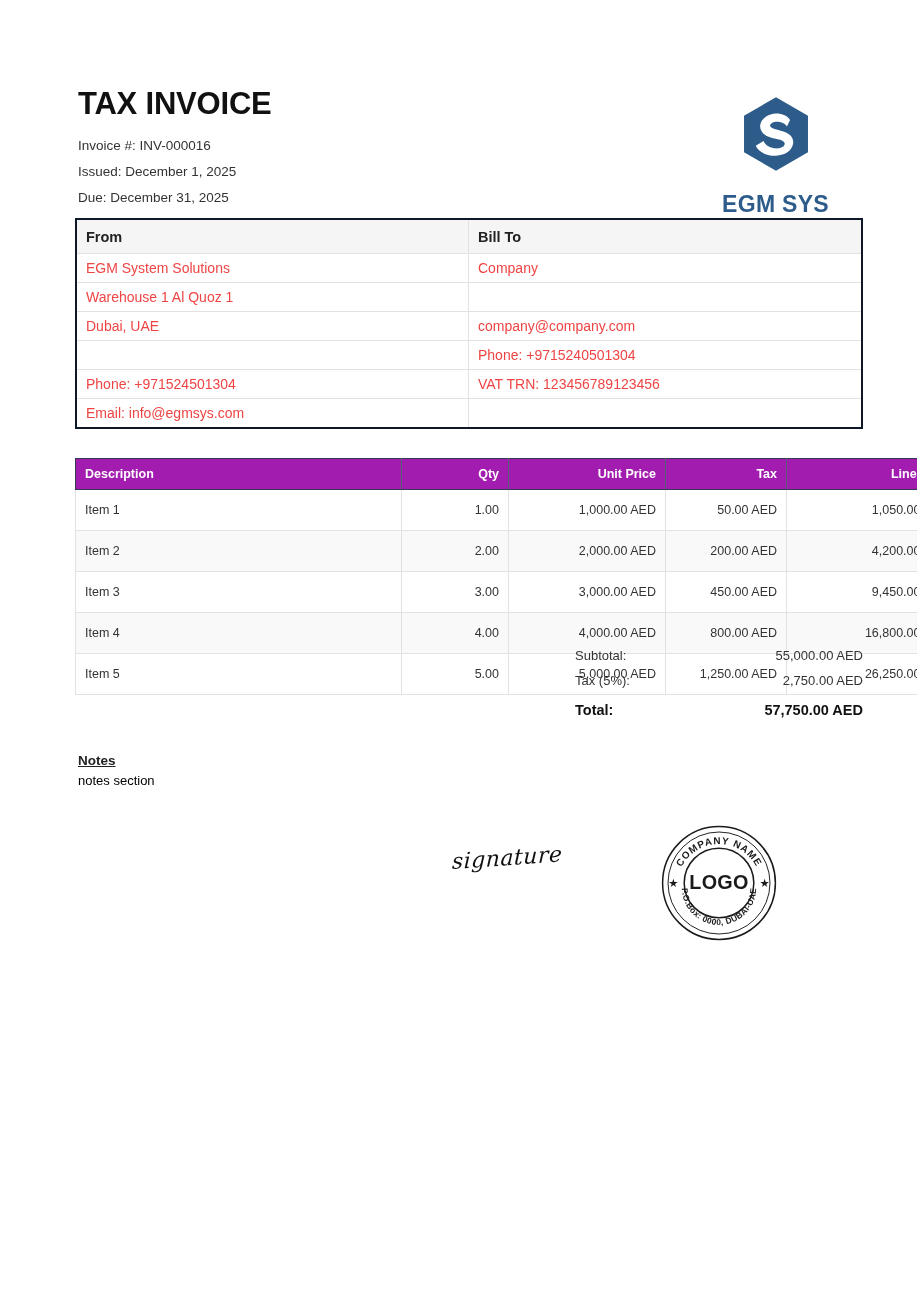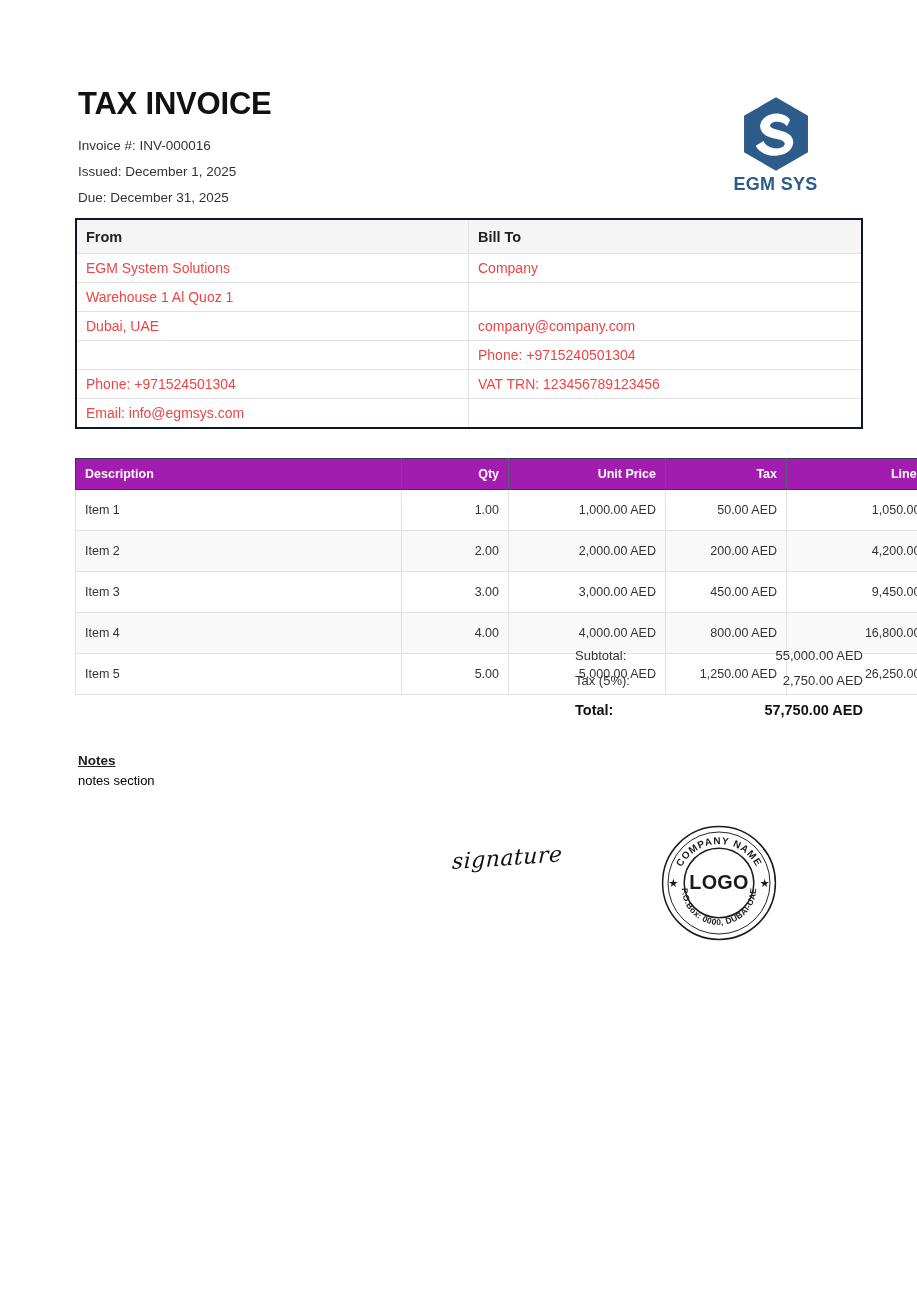--- a/index.html
+++ b/index.html
@@ -16,22 +16,22 @@
   .inv-title{
     font-size:31px;font-weight:bold;color:#111111;
     letter-spacing:-0.2px;line-height:1;margin:0 0 14px 0;
   }
   .meta-line{font-size:13.5px;color:#333333;line-height:26px;}
 
   
   .logo-block{position:absolute;left:703px;top:95px;width:145px;text-align:center;}
   .logo-mark{width:78px;height:78px;margin:0 auto;display:block;}
   .logo-word{
-    font-size:18px;font-weight:bold;color:#2d5c8a;
-    letter-spacing:0.3px;margin-top:1px;
+    font-size:23px;font-weight:bold;color:#2d5c8a;
+    letter-spacing:0.3px;margin-top:18px;
   }
 
   
   .parties{
     position:absolute;left:75px;top:218px;width:747px;
     border-collapse:collapse;table-layout:fixed;
     border:2px solid #0f172a;
   }
   .parties td,.parties th{
     border:1px solid #e2e2e2;

